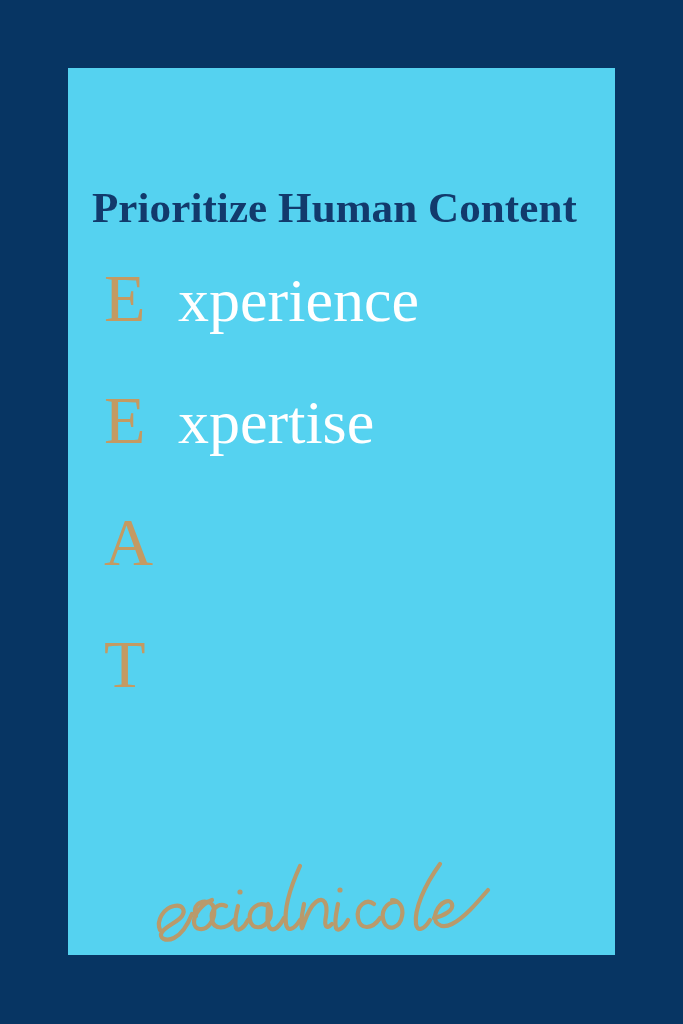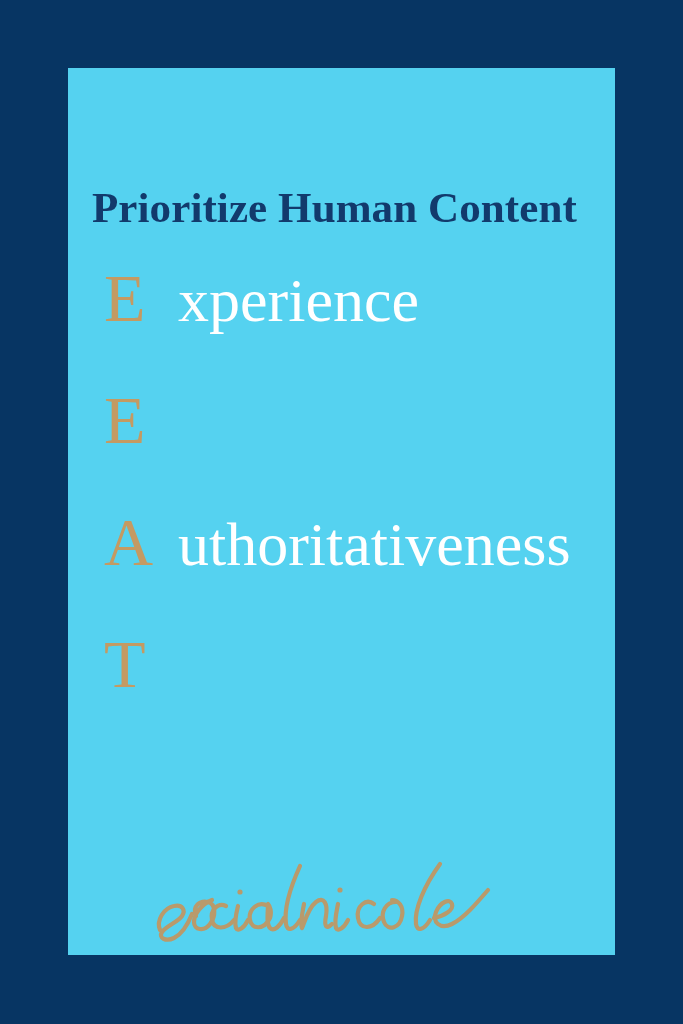--- a/index.html
+++ b/index.html
@@ -121,25 +121,25 @@
 
     <div id="acronym-list">
 
       <div class="acronym-row">
         <span class="acronym-initial">E</span>
         <span class="acronym-rest">xperience</span>
       </div>
 
       <div class="acronym-row">
         <span class="acronym-initial">E</span>
+        <span class="acronym-rest">xpertise</span>
       </div>
 
       <div class="acronym-row">
         <span class="acronym-initial">A</span>
-        <span class="acronym-rest">uthoritativeness</span>
       </div>
 
       <div class="acronym-row row-last">
         <span class="acronym-initial">T</span>
       </div>
 
     </div>
 
     <div id="signature-wrap">
       <svg id="signature-svg" width="380" height="96" viewBox="0 0 380 96" aria-hidden="true">

